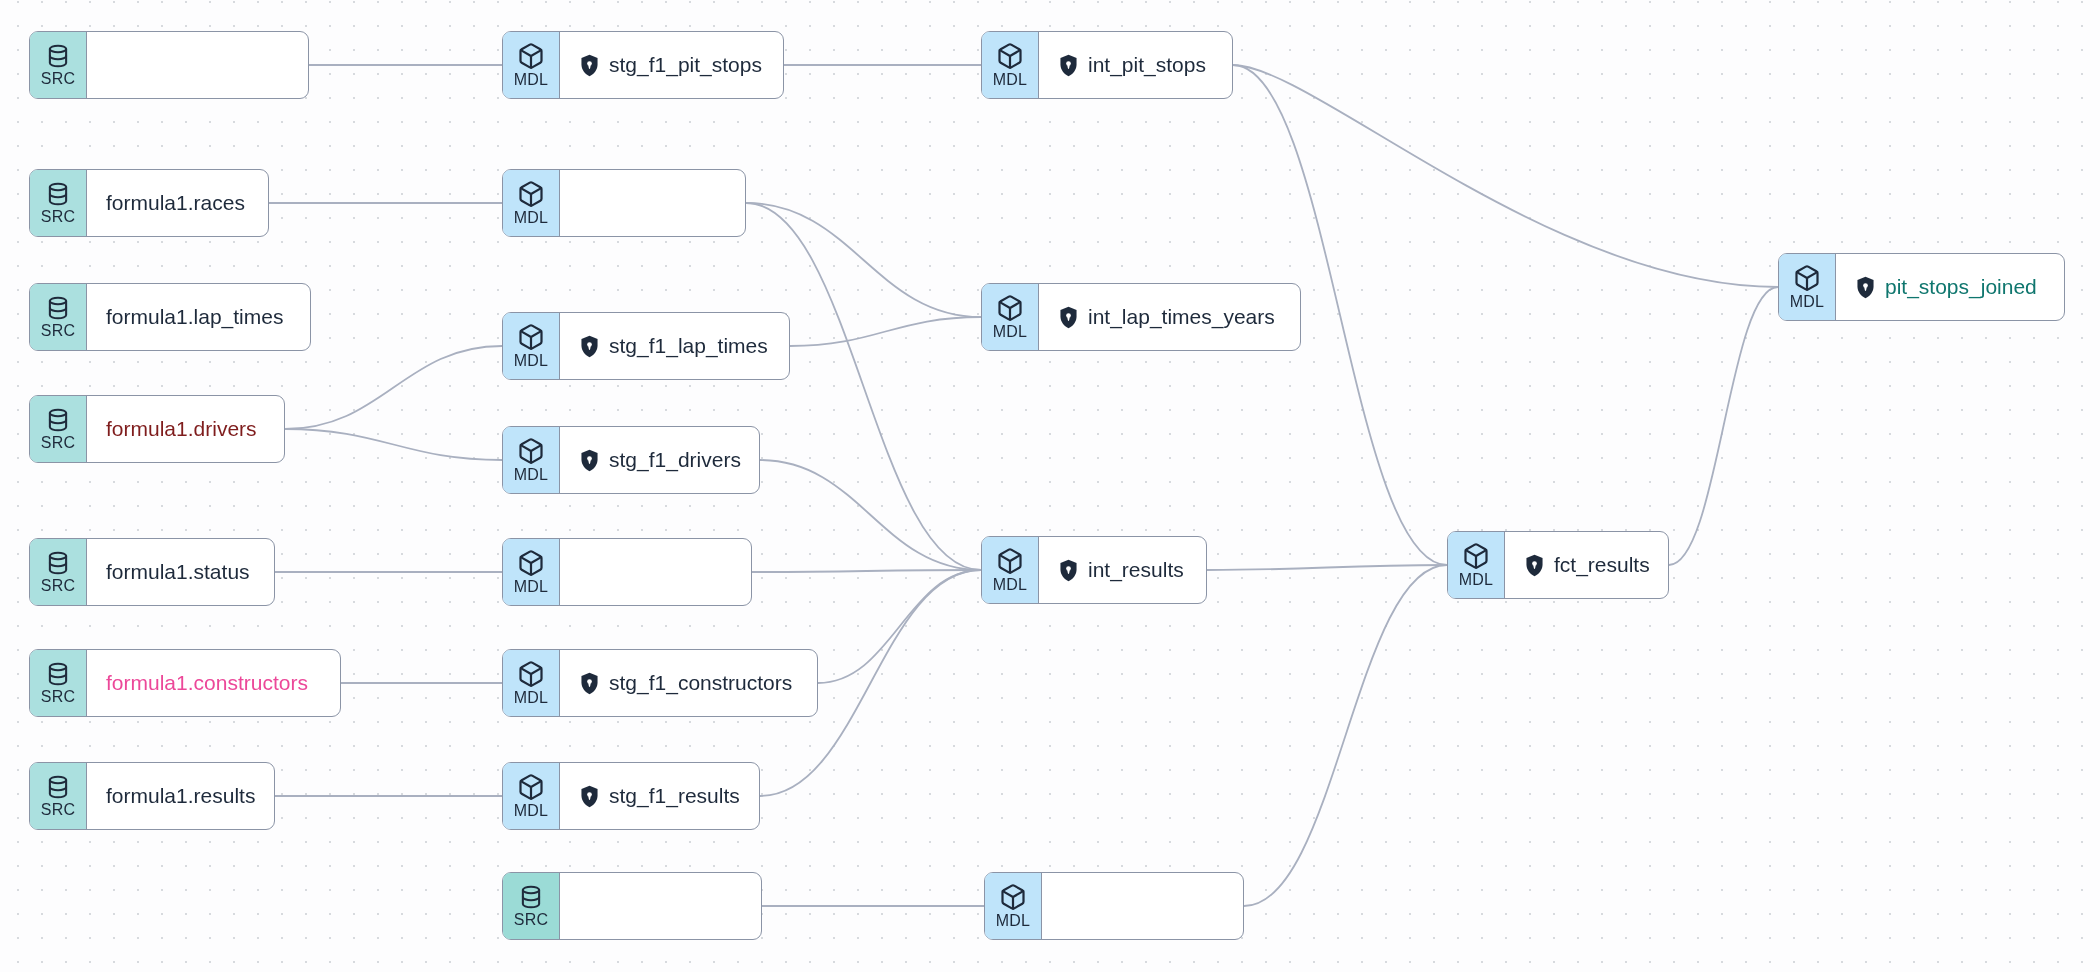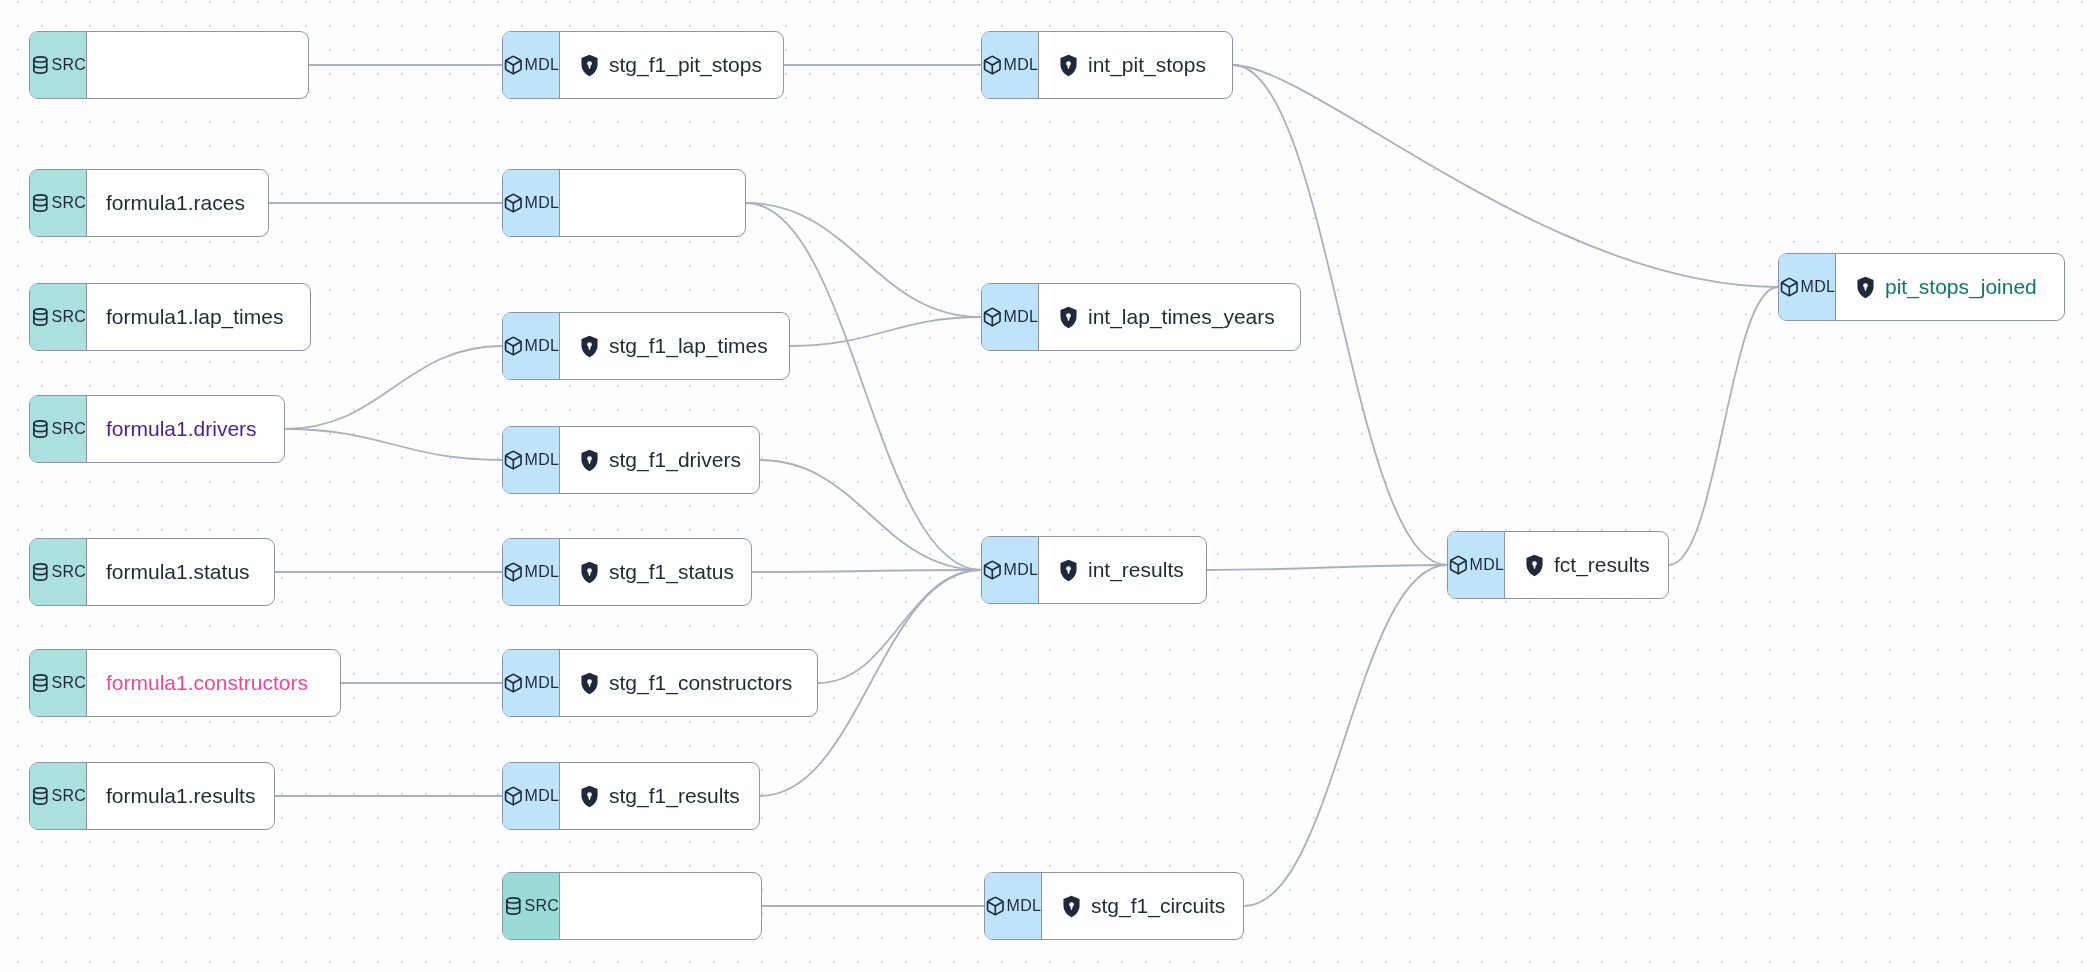--- a/index.html
+++ b/index.html
@@ -37,21 +37,21 @@
     border: 1.5px solid #8b94a6;
     border-radius: 9px;
     cursor: pointer;
   }
   .badge {
     flex: 0 0 56px;
     width: 56px;
     border-right: 1.5px solid #8b94a6;
     border-radius: 7px 0 0 7px;
     display: flex;
-    flex-direction: row;
+    flex-direction: column;
     align-items: center;
     justify-content: center;
     gap: 1px;
   }
   .badge svg { display: block; }
   .badge-label {
     font-size: 16px;
     font-weight: 500;
     line-height: 1.1;
     letter-spacing: 0.2px;
@@ -135,21 +135,21 @@
     <div class="node source" style="left: 29px; top: 395px; width: 256px;">
       <div class="badge" style="background: rgb(171, 224, 223);">
         <svg width="26" height="26" viewBox="0 0 24 24" fill="none" stroke="#1e2a3b" stroke-width="1.9" stroke-linecap="round" stroke-linejoin="round">
           <ellipse cx="12" cy="5.5" rx="7.5" ry="3"></ellipse>
           <path d="M19.5 12c0 1.66-3.36 3-7.5 3s-7.5-1.34-7.5-3"></path>
           <path d="M4.5 5.5v13c0 1.66 3.36 3 7.5 3s7.5-1.34 7.5-3v-13"></path>
         </svg>
         <span class="badge-label" style="color: rgb(30, 42, 59);">SRC</span>
       </div>
       <div class="label-wrap">
-        <span class="label" style="color: #4c1d95;">formula1.drivers</span>
+        <span class="label" style="color: #7f1d1d;">formula1.drivers</span>
       </div>
     </div>
     <div class="node source" style="left: 29px; top: 538px; width: 246px;">
       <div class="badge" style="background: rgb(171, 224, 223);">
         <svg width="26" height="26" viewBox="0 0 24 24" fill="none" stroke="#1e2a3b" stroke-width="1.9" stroke-linecap="round" stroke-linejoin="round">
           <ellipse cx="12" cy="5.5" rx="7.5" ry="3"></ellipse>
           <path d="M19.5 12c0 1.66-3.36 3-7.5 3s-7.5-1.34-7.5-3"></path>
           <path d="M4.5 5.5v13c0 1.66 3.36 3 7.5 3s7.5-1.34 7.5-3v-13"></path>
         </svg>
         <span class="badge-label" style="color: rgb(30, 42, 59);">SRC</span>
@@ -260,28 +260,20 @@
     </div>
     <div class="node model" style="left: 502px; top: 538px; width: 250px;">
       <div class="badge" style="background: rgb(191, 228, 250);">
         <svg width="28" height="28" viewBox="0 0 24 24" fill="none" stroke="#1e2a3b" stroke-width="1.9" stroke-linecap="round" stroke-linejoin="round">
           <path d="M21 16V8a2 2 0 0 0-1-1.73l-7-4a2 2 0 0 0-2 0l-7 4A2 2 0 0 0 3 8v8a2 2 0 0 0 1 1.73l7 4a2 2 0 0 0 2 0l7-4A2 2 0 0 0 21 16z"></path>
           <polyline points="3.27 6.96 12 12.01 20.73 6.96"></polyline>
           <line x1="12" y1="22.08" x2="12" y2="12"></line>
         </svg>
         <span class="badge-label" style="color: rgb(30, 42, 59);">MDL</span>
       </div>
-      <div class="label-wrap">
-        <svg width="21" height="23" viewBox="0 0 24 26">
-          <path d="M12 0.8l9.2 3.5v7.2c0 6.3-3.9 11.1-9.2 13.7C6.7 22.6 2.8 17.8 2.8 11.5V4.3z" fill="#1e2a3b"></path>
-          <circle cx="12" cy="10.8" r="2.7" fill="#ffffff"></circle>
-          <path d="M12 12.2c1 0 1.45.65 1.2 1.6l-.5 2.4c-.12.55-.35.85-.7.85s-.58-.3-.7-.85l-.5-2.4c-.25-.95.2-1.6 1.2-1.6z" fill="#ffffff"></path>
-        </svg>
-        <span class="label" style="color: rgb(30, 42, 59);">stg_f1_status</span>
-      </div>
     </div>
     <div class="node model" style="left: 502px; top: 649px; width: 316px;">
       <div class="badge" style="background: rgb(191, 228, 250);">
         <svg width="28" height="28" viewBox="0 0 24 24" fill="none" stroke="#1e2a3b" stroke-width="1.9" stroke-linecap="round" stroke-linejoin="round">
           <path d="M21 16V8a2 2 0 0 0-1-1.73l-7-4a2 2 0 0 0-2 0l-7 4A2 2 0 0 0 3 8v8a2 2 0 0 0 1 1.73l7 4a2 2 0 0 0 2 0l7-4A2 2 0 0 0 21 16z"></path>
           <polyline points="3.27 6.96 12 12.01 20.73 6.96"></polyline>
           <line x1="12" y1="22.08" x2="12" y2="12"></line>
         </svg>
         <span class="badge-label" style="color: rgb(30, 42, 59);">MDL</span>
       </div>
@@ -313,28 +305,20 @@
       </div>
     </div>
     <div class="node model" style="left: 984px; top: 872px; width: 260px;">
       <div class="badge" style="background: rgb(191, 228, 250);">
         <svg width="28" height="28" viewBox="0 0 24 24" fill="none" stroke="#1e2a3b" stroke-width="1.9" stroke-linecap="round" stroke-linejoin="round">
           <path d="M21 16V8a2 2 0 0 0-1-1.73l-7-4a2 2 0 0 0-2 0l-7 4A2 2 0 0 0 3 8v8a2 2 0 0 0 1 1.73l7 4a2 2 0 0 0 2 0l7-4A2 2 0 0 0 21 16z"></path>
           <polyline points="3.27 6.96 12 12.01 20.73 6.96"></polyline>
           <line x1="12" y1="22.08" x2="12" y2="12"></line>
         </svg>
         <span class="badge-label" style="color: rgb(30, 42, 59);">MDL</span>
-      </div>
-      <div class="label-wrap">
-        <svg width="21" height="23" viewBox="0 0 24 26">
-          <path d="M12 0.8l9.2 3.5v7.2c0 6.3-3.9 11.1-9.2 13.7C6.7 22.6 2.8 17.8 2.8 11.5V4.3z" fill="#1e2a3b"></path>
-          <circle cx="12" cy="10.8" r="2.7" fill="#ffffff"></circle>
-          <path d="M12 12.2c1 0 1.45.65 1.2 1.6l-.5 2.4c-.12.55-.35.85-.7.85s-.58-.3-.7-.85l-.5-2.4c-.25-.95.2-1.6 1.2-1.6z" fill="#ffffff"></path>
-        </svg>
-        <span class="label" style="color: rgb(30, 42, 59);">stg_f1_circuits</span>
       </div>
     </div>
     <div class="node model" style="left: 981px; top: 31px; width: 252px;">
       <div class="badge" style="background: rgb(191, 228, 250);">
         <svg width="28" height="28" viewBox="0 0 24 24" fill="none" stroke="#1e2a3b" stroke-width="1.9" stroke-linecap="round" stroke-linejoin="round">
           <path d="M21 16V8a2 2 0 0 0-1-1.73l-7-4a2 2 0 0 0-2 0l-7 4A2 2 0 0 0 3 8v8a2 2 0 0 0 1 1.73l7 4a2 2 0 0 0 2 0l7-4A2 2 0 0 0 21 16z"></path>
           <polyline points="3.27 6.96 12 12.01 20.73 6.96"></polyline>
           <line x1="12" y1="22.08" x2="12" y2="12"></line>
         </svg>
         <span class="badge-label" style="color: rgb(30, 42, 59);">MDL</span>

